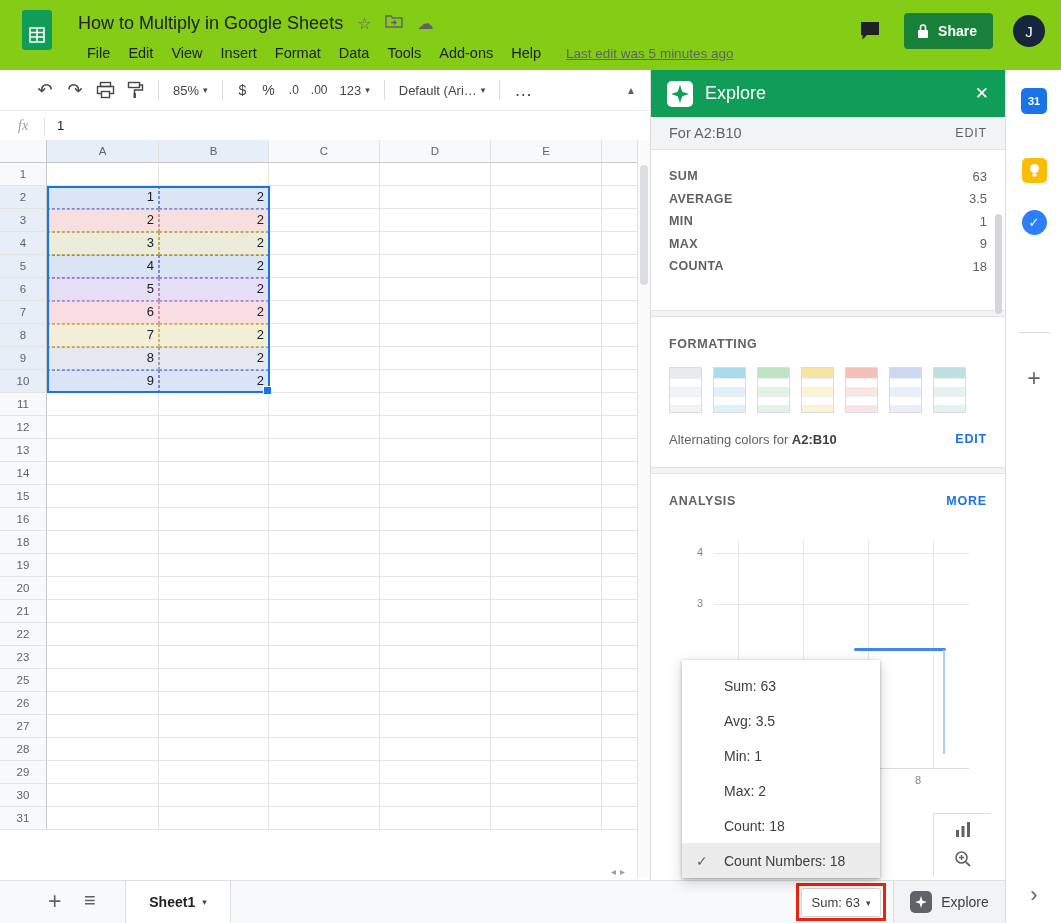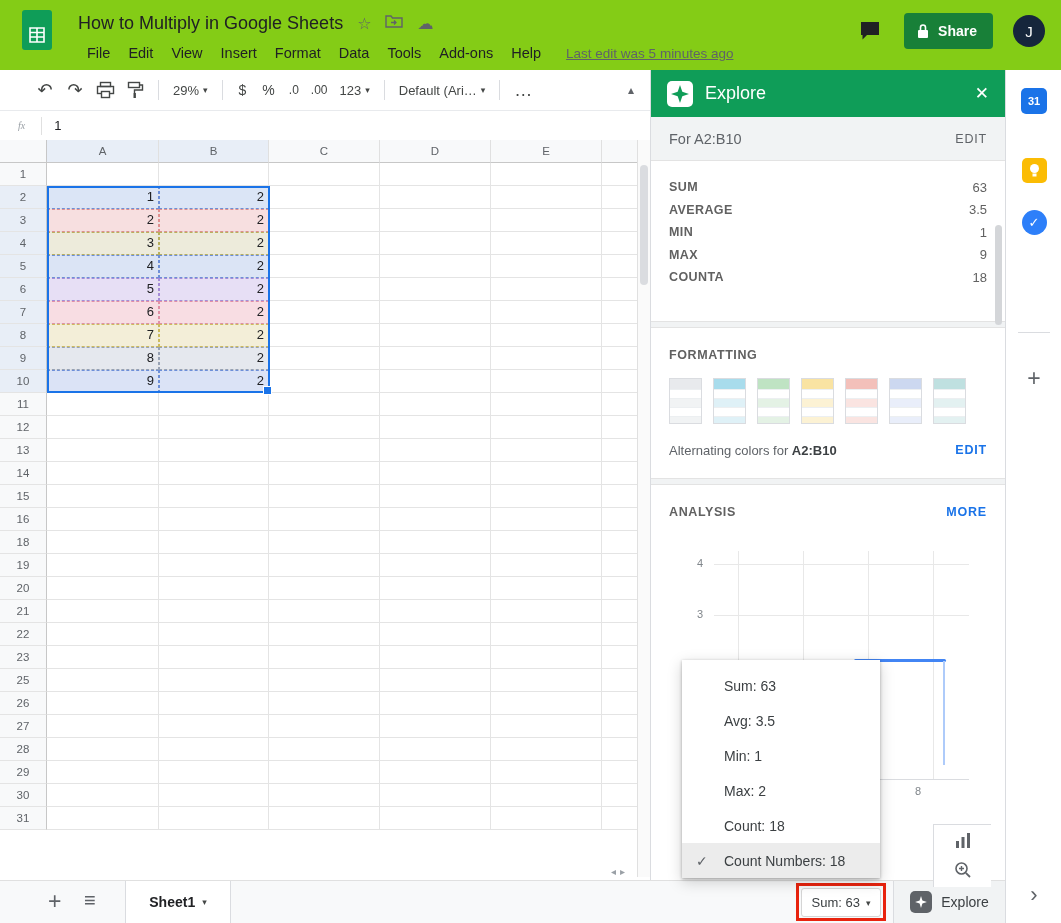--- a/index.html
+++ b/index.html
@@ -29,21 +29,21 @@
   .tb-svg{width:30px;display:flex;justify-content:center;cursor:pointer}
   .tb-text{font-size:13px;color:#444746;cursor:pointer;display:flex;align-items:center;gap:4px;padding:0 6px}
   .tb-sym{font-size:14px;color:#444746;cursor:pointer;padding:0 8px}
   .tb-small{font-size:12px;color:#444746;cursor:pointer;padding:0 6px}
   .tb-sep{width:1px;height:20px;background:#dadce0;margin:0 8px}
   .caret{font-size:9px;color:#444746}
   .tb-collapse{margin-left:auto;margin-right:16px;font-size:12px;color:#5f6368;cursor:pointer}
 
   
   .formula-bar{position:absolute;left:0;top:111px;width:650px;height:29px;background:#fff;border-bottom:1px solid #d7d7d7;display:flex;align-items:center}
-  .fx{font-style:italic;font-size:10px;color:#9aa0a6;padding:0 16px 0 18px;font-family:"Liberation Serif","DejaVu Serif",serif}
+  .fx{font-style:italic;font-size:14px;color:#9aa0a6;padding:0 16px 0 18px;font-family:"Liberation Serif","DejaVu Serif",serif}
   .fb-sep{width:1px;height:18px;background:#e0e0e0;margin-right:12px}
   .fb-value{font-size:13px;color:#202124}
 
   
   .grid-area{position:absolute;left:0;top:140px;width:650px;height:737px;background:#fff;overflow:hidden}
   .col-row{display:flex;height:23px}
   .corner{width:47px;height:23px;background:#f8f9fa;border-right:1px solid #c7c7c7;border-bottom:1px solid #c7c7c7;box-sizing:border-box}
   .col-header{height:23px;line-height:22px;text-align:center;font-size:11.5px;color:#5f6368;background:#f8f9fa;border-right:1px solid #e0e0e0;border-bottom:1px solid #c7c7c7;box-sizing:border-box;cursor:pointer}
   .col-header.hl{background:#e8eef7}
   .grid-row{display:flex;height:23px}
@@ -56,21 +56,21 @@
   .v-scroll{position:absolute;left:637px;top:0;width:13px;height:737px;background:#fafafa;border-left:1px solid #e0e0e0;box-sizing:border-box}
   .v-thumb{position:absolute;left:2px;top:25px;width:8px;height:120px;background:#dadce0;border-radius:5px;cursor:pointer}
   .h-scroll{position:absolute;left:0;top:725px;width:637px;height:12px;display:flex;justify-content:flex-end;align-items:center;gap:4px;padding-right:12px;box-sizing:border-box}
   .h-arrow{font-size:10px;color:#9aa0a6;cursor:pointer}
 
   
   .explore-panel{position:absolute;left:650px;top:70px;width:355px;height:810px;background:#fff;border-left:1px solid #dadce0;box-sizing:border-box;z-index:20}
   .xp-header{height:47px;background:#0f9d58;display:flex;align-items:center;padding:0 16px;gap:12px}
   .xp-title{color:#fff;font-size:18px;flex:1}
   .xp-close{color:#fff;font-size:17px;cursor:pointer}
-  .xp-range{height:44px;background:#f1f3f4;border-bottom:1px solid #e3e3e3;display:flex;align-items:center;padding:0 18px;box-sizing:border-box}
+  .xp-range{height:33px;background:#f1f3f4;border-bottom:1px solid #e3e3e3;display:flex;align-items:center;padding:0 18px;box-sizing:border-box}
   .xp-range-label{font-size:14.5px;color:#5f6368;flex:1}
   .xp-range-edit{font-size:12.5px;color:#5f6368;letter-spacing:.8px;cursor:pointer}
   .xp-stats{padding:15px 18px 32px}
   .stat-row{display:flex;justify-content:space-between;height:22.5px;align-items:center}
   .stat-label{font-size:12.5px;color:#616161;font-weight:bold;letter-spacing:.4px}
   .stat-value{font-size:13px;color:#616161}
   .xp-band{height:7px;background:#f1f3f4;border-top:1px solid #e3e3e3;border-bottom:1px solid #e3e3e3;box-sizing:border-box}
   .xp-card{padding:20px 18px 0;box-sizing:border-box}
   .xp-heading{font-size:12.5px;color:#616161;font-weight:bold;letter-spacing:.6px}
   .swatch-row{display:flex;gap:11px;margin-top:16px}
@@ -191,21 +191,21 @@
     </span>
     <span class="tb-svg">
       <svg width="19" height="19" viewBox="0 0 19 19">
           <rect x="2.5" y="1.5" width="11" height="5" stroke="#444746" stroke-width="1.4" fill="none"></rect>
           <path d="M13.5 4 h3 v5 h-8 v3" stroke="#444746" stroke-width="1.4" fill="none"></path>
           <rect x="7.5" y="12" width="2.4" height="5" fill="#444746"></rect>
         </svg>
     </span>
     <span class="tb-sep"></span>
     <span class="tb-text">
-      <span>29%</span>
+      <span>85%</span>
       <span class="caret">▾</span>
     </span>
     <span class="tb-sep"></span>
     <span class="tb-sym">$</span>
     <span class="tb-sym">%</span>
     <span class="tb-small">.0</span>
     <span class="tb-small">.00</span>
     <span class="tb-text">
       <span>123</span>
       <span class="caret">▾</span>

